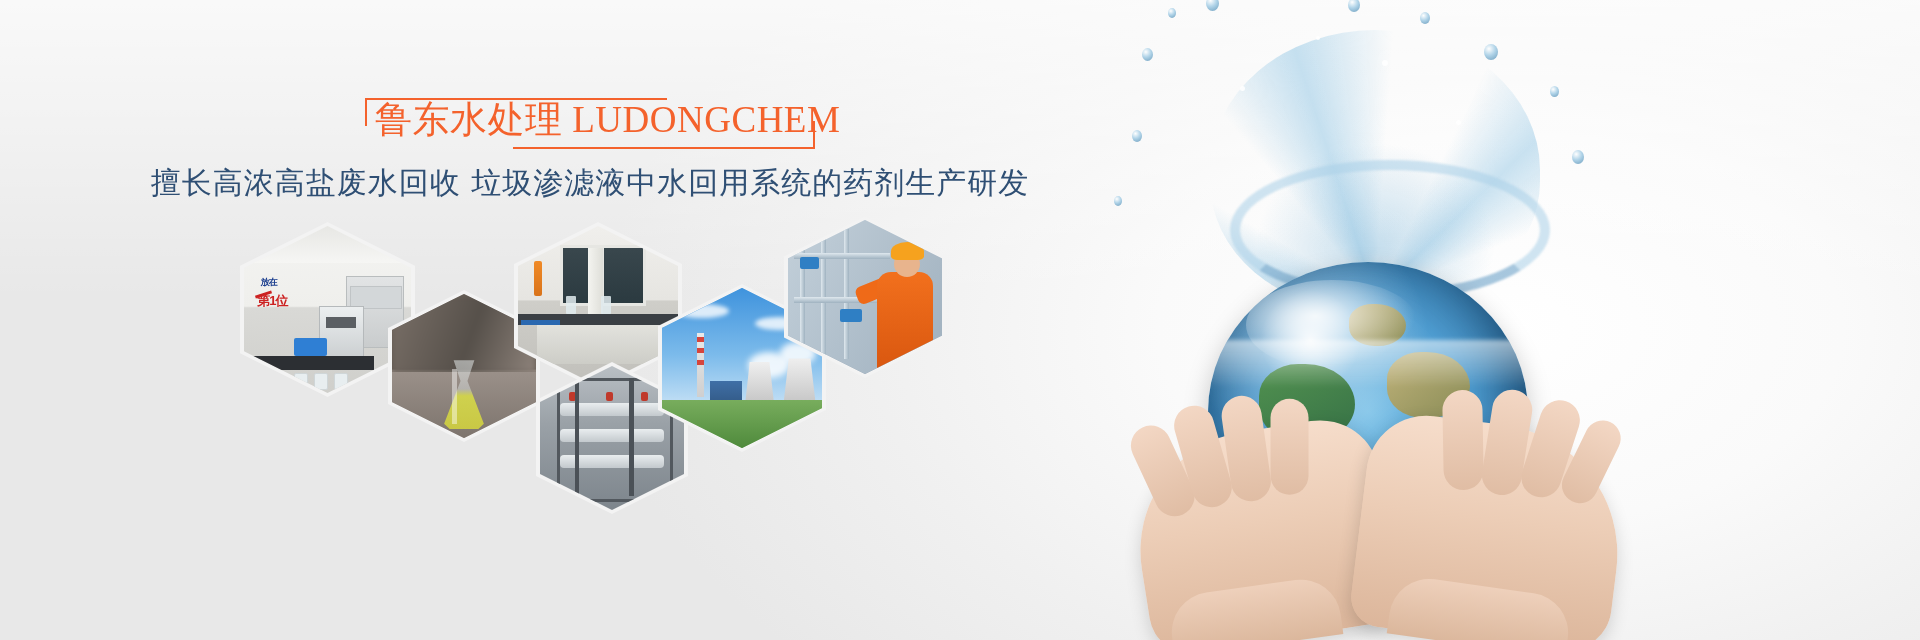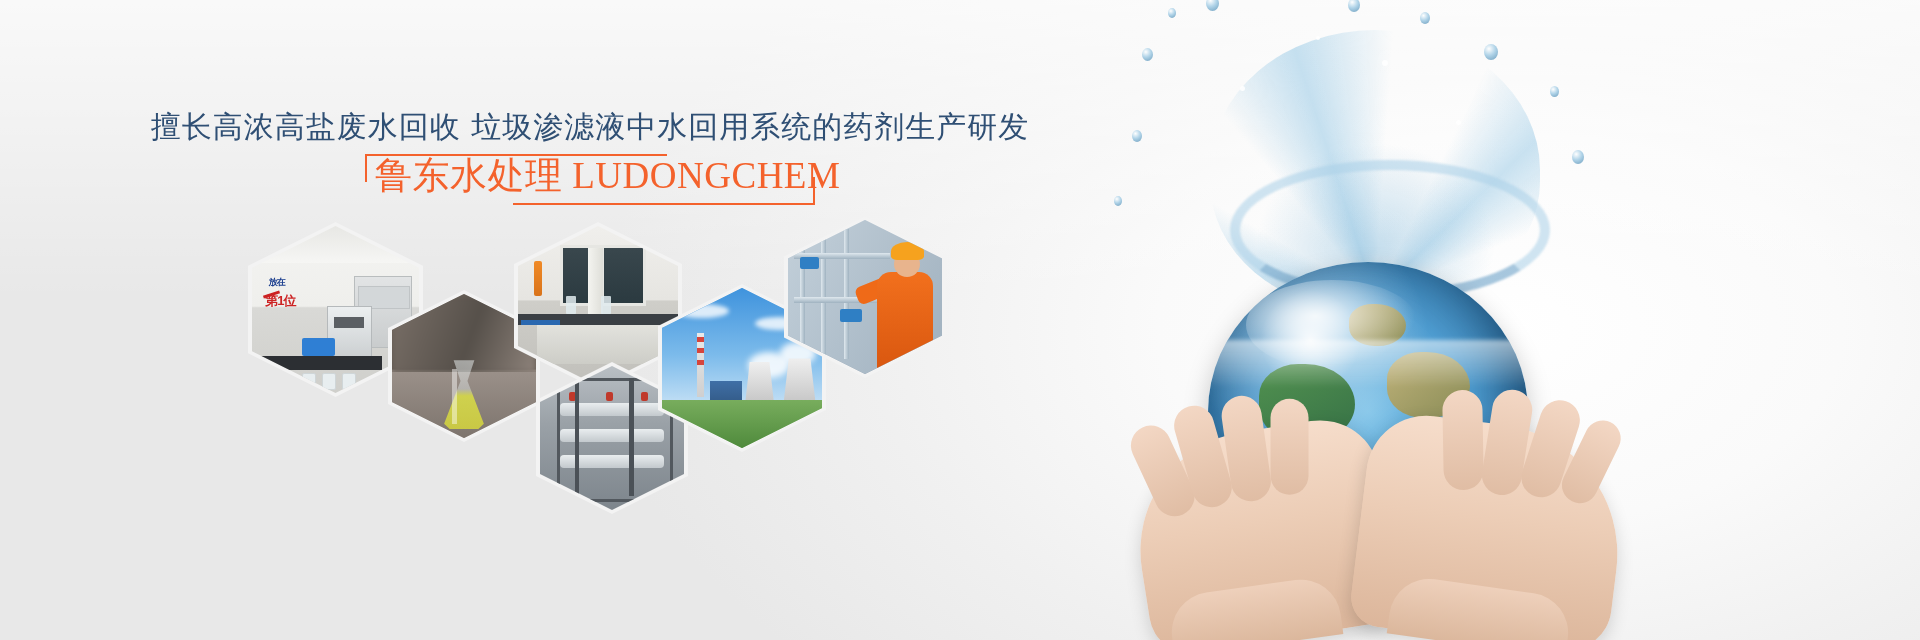--- a/index.html
+++ b/index.html
@@ -201,31 +201,31 @@
   .mist{position:absolute;background:rgba(255,255,255,.85);border-radius:50%;filter:blur(.6px);}
 </style>
 </head>
 <body>
 
 <div id="banner">
 
   <div id="sheen"></div>
 
   <div id="textblock">
-    <div id="subtitle">擅长高浓高盐废水回收  垃圾渗滤液中水回用系统的药剂生产研发</div>
     <div id="titlewrap">
       <span id="br-tl"></span>
       <span id="br-br"></span>
       <div id="title">鲁东水处理 LUDONGCHEM</div>
     </div>
+    <div id="subtitle">擅长高浓高盐废水回收  垃圾渗滤液中水回用系统的药剂生产研发</div>
   </div>
 
   <div id="hexcluster">
 
-    <div class="hex" style="left:12px;top:0px;width:175px;height:175px;">
+    <div class="hex" style="left:4px;top:0px;width:175px;height:175px;">
       <div class="hexborder"></div>
       <div class="hexinner">
         <div class="scene lab1">
           <div class="ceiling"></div>
           <div class="cabinet"></div>
           <div class="machine"></div>
           <div class="bench"></div>
           <div class="blue"></div>
           <div class="slogan">
             <span class="s1">放在</span>

